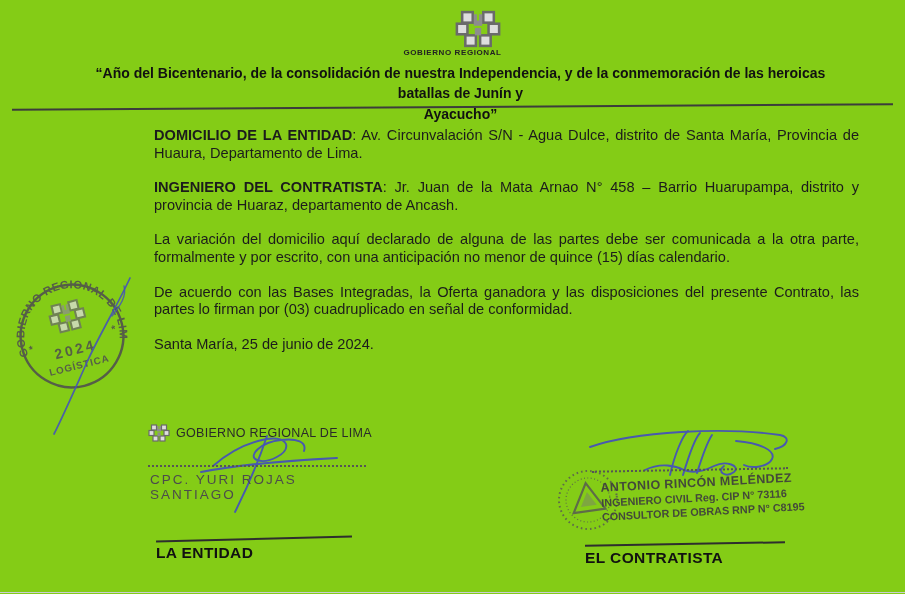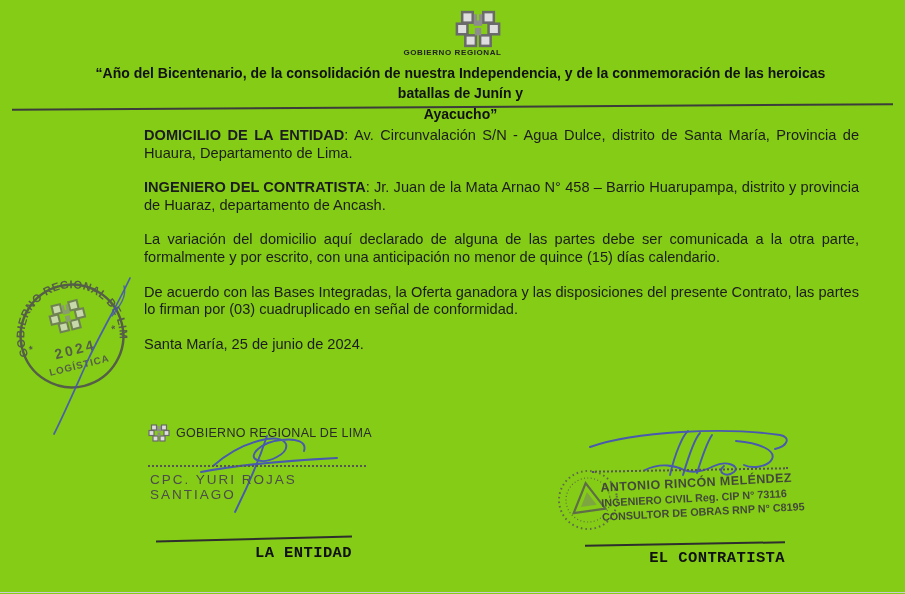--- a/index.html
+++ b/index.html
@@ -21,21 +21,21 @@
   }
   .hdr-rule {
     position:absolute; left:12px; top:106px; width:881px; height:0;
     border-top:2px solid #3c3c3c; transform:rotate(-0.35deg);
   }
   
   .doc-body {
     position:absolute; left:143px; top:127px; width:716px;
     font-size:14.6px; line-height:17.6px; text-align:justify;
   }
-  .doc-body p { margin:0 0 17px 1px; }
+  .doc-body p { margin:0 0 17px 11px; }
   .doc-body .lbl { font-weight:bold; }
   .email {
     text-decoration:underline; text-underline-offset:3px; color:#1c1c1c;
   }
   .dateline { text-align:left; }
   
   .round-stamp {
     position:absolute; left:16px; top:280px; width:112px; height:112px;
     transform:rotate(-14deg); opacity:.88;
   }
@@ -76,22 +76,22 @@
   .right-stamp-text .rs-l3 { font-size:10.8px; font-weight:bold; margin-top:2px; }
   .cip-seal {
     position:absolute; left:556px; top:468px; width:64px; height:64px;
     opacity:.8; transform:rotate(-8deg);
   }
   
   .signline { position:absolute; height:0; border-top:2px solid #2e2e2e; }
   .signline.left  { left:156px; top:538px; width:196px; transform:rotate(-1.4deg); }
   .signline.right { left:585px; top:543px; width:200px; transform:rotate(-1deg); }
   .signlabel {
-    position:absolute; text-align:right; font-weight:bold; font-size:15.5px;
-    color:#111; letter-spacing:.4px;font-family:Liberation Mono, monospace;
+    position:absolute; text-align:left; font-weight:bold; font-size:15.5px;
+    color:#111; letter-spacing:.4px;
   }
   .signlabel.left  { left:156px; top:544px; width:196px; }
   .signlabel.right { left:585px; top:549px; width:200px; }
   .scan-edge {
     position:absolute; left:0; right:0; bottom:1px; height:0; border-top:1.5px solid #c9ced2;
   }
   .sprite { position:absolute; width:0; height:0; overflow:hidden; }
 </style>
 </head>
 <body>

